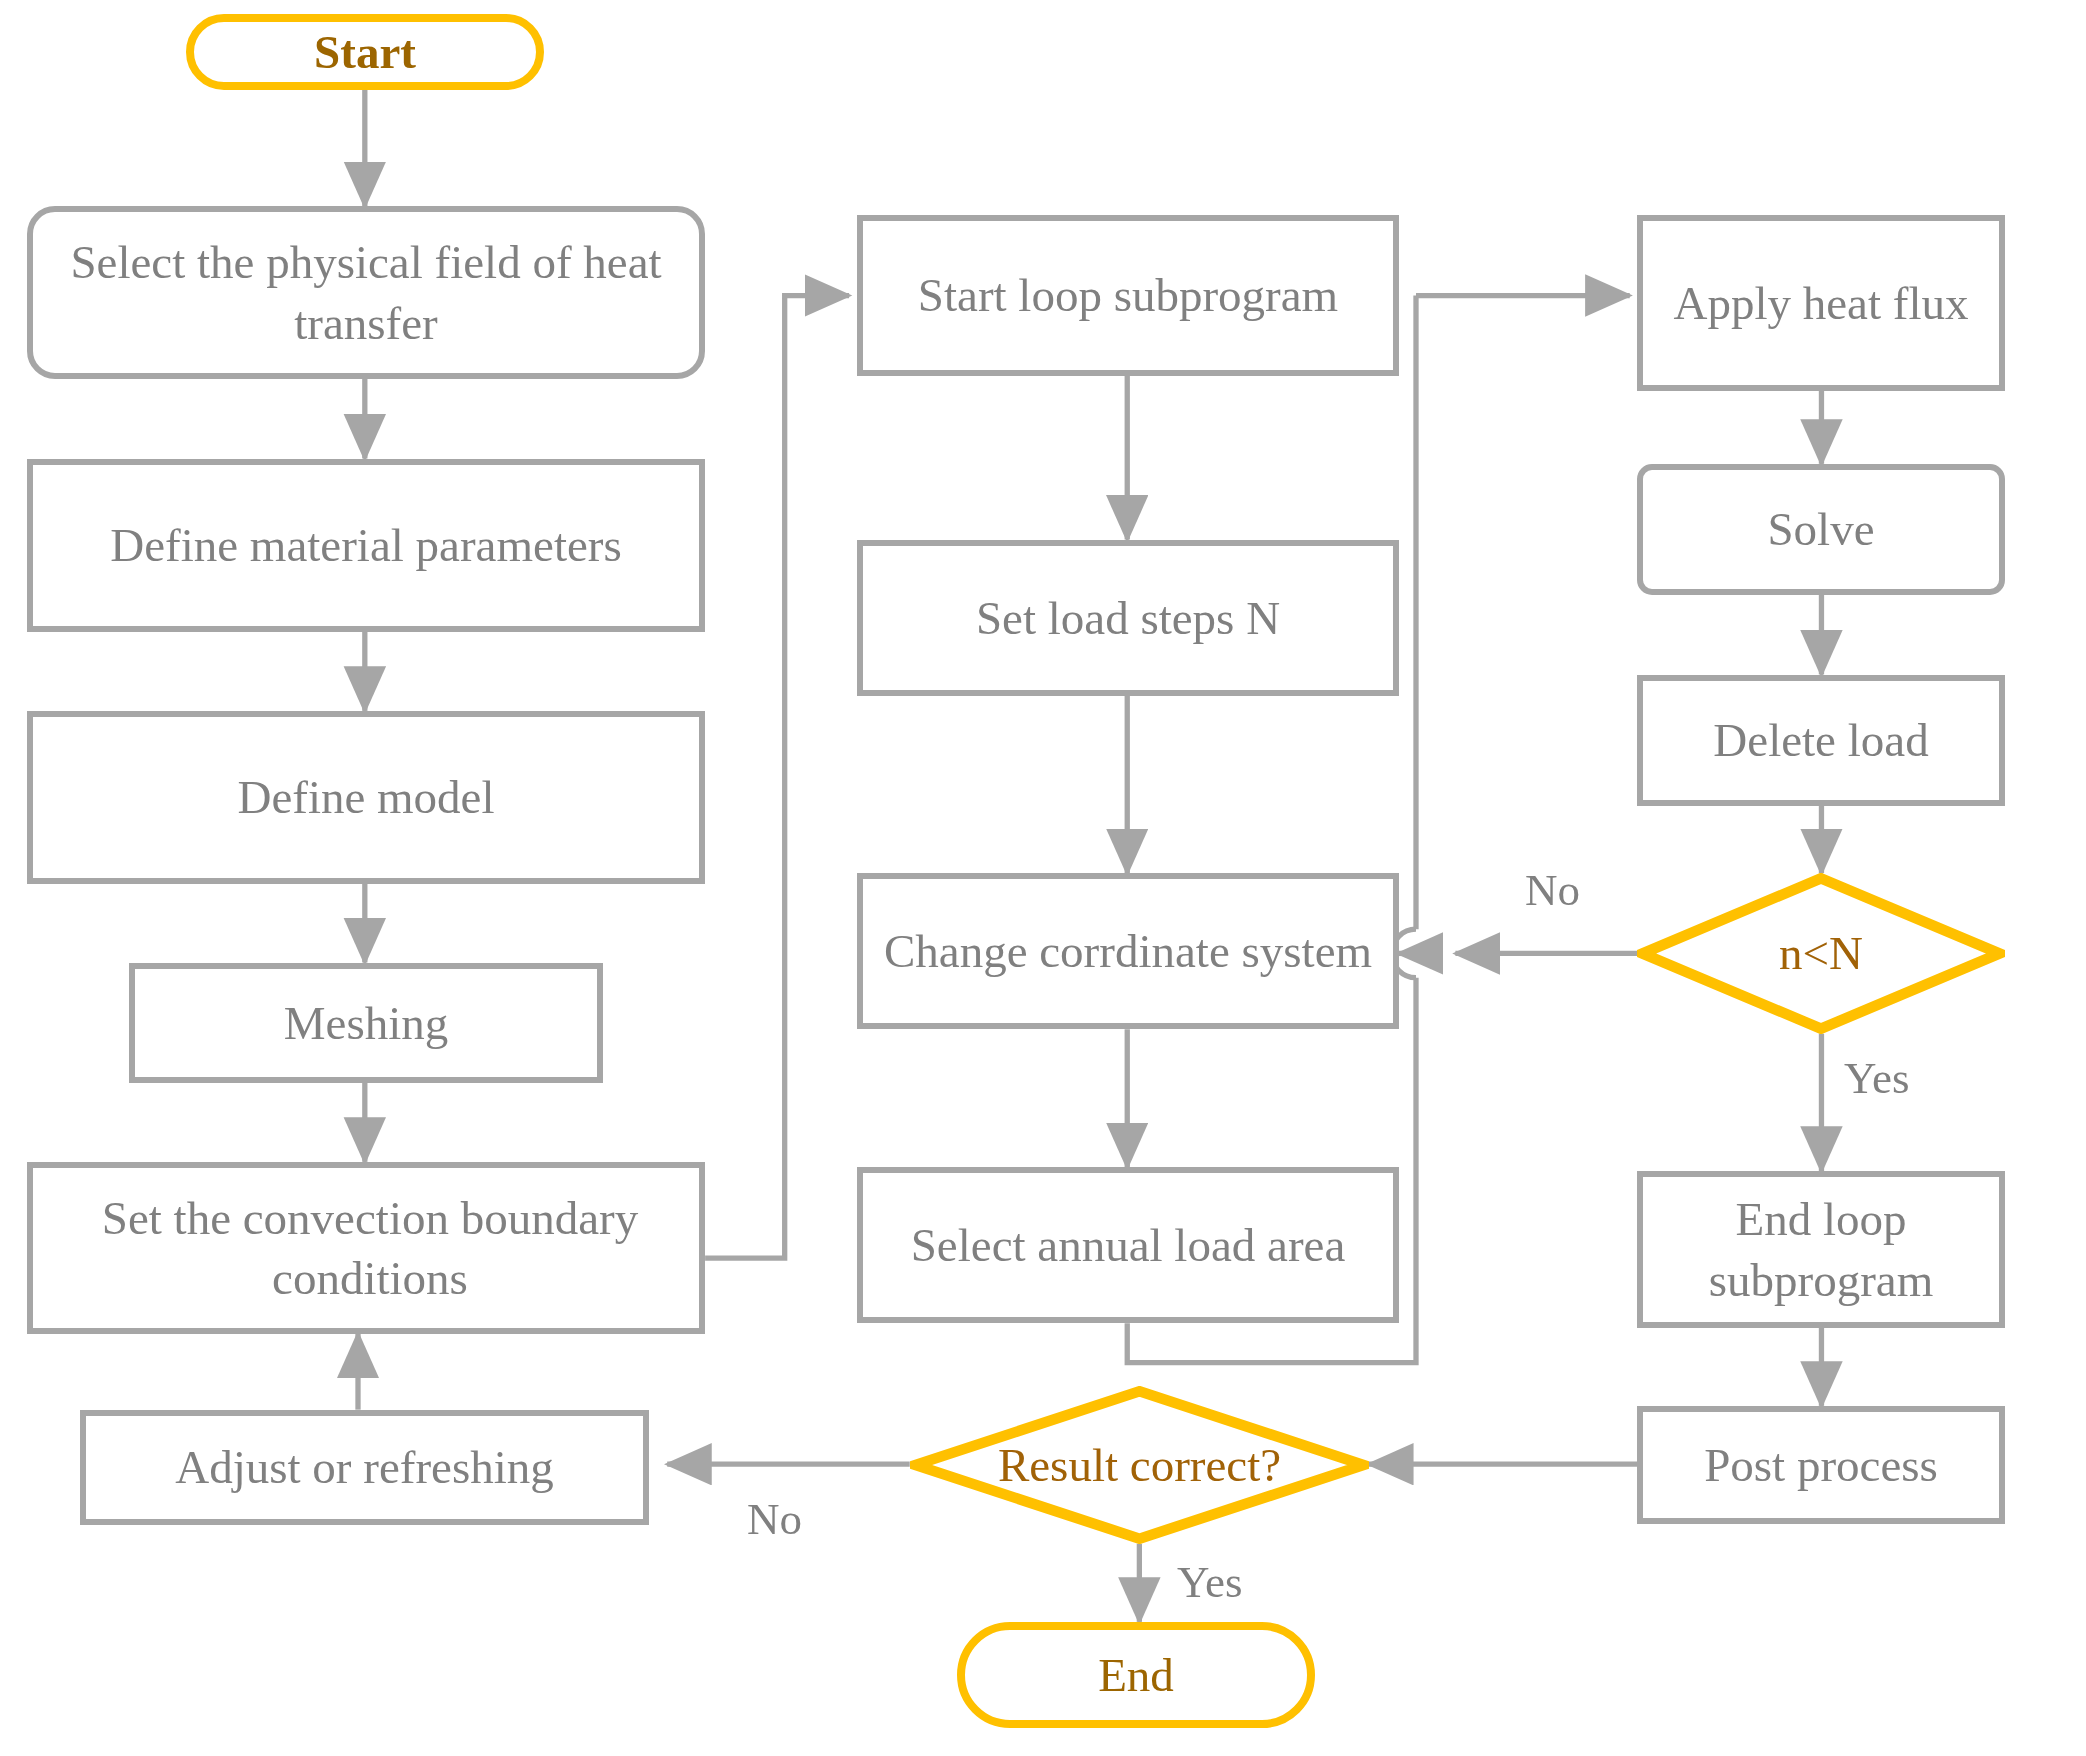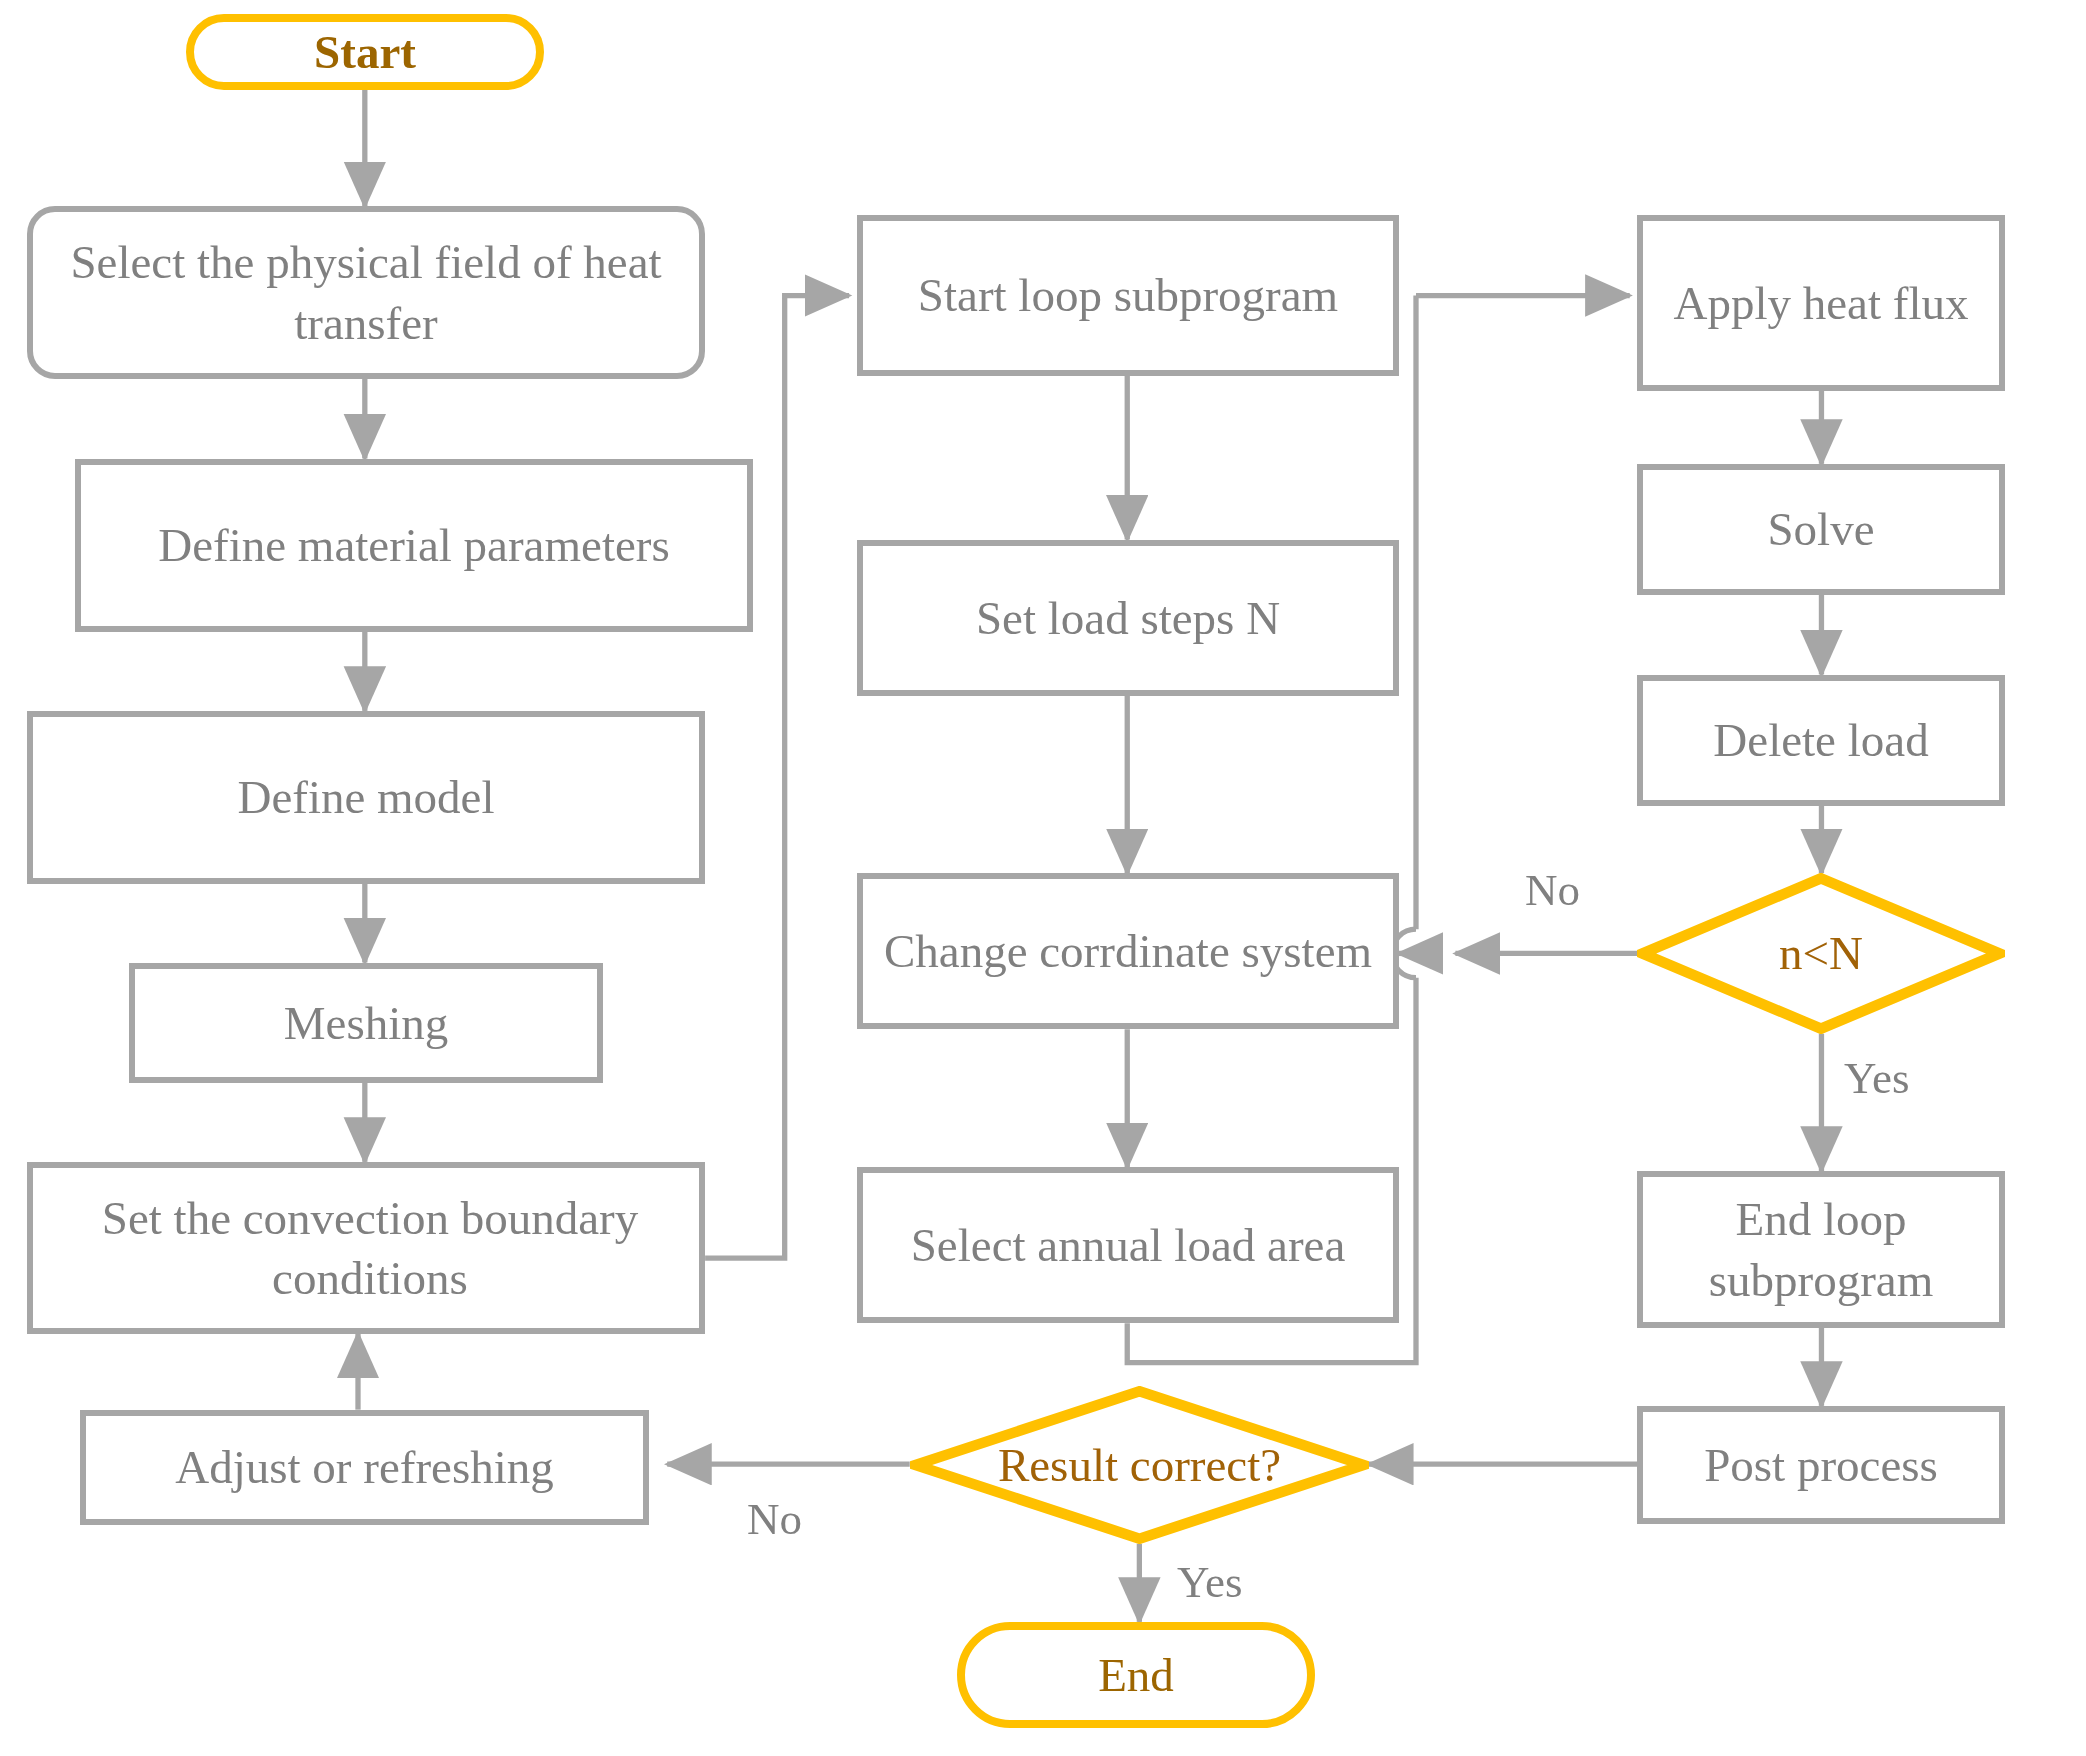--- a/index.html
+++ b/index.html
@@ -86,21 +86,21 @@
   </svg>
 
   <div class="node term" style="left:186px;top:13.6px;width:358px;height:76px;">
     <span>Start</span>
   </div>
 
   <div class="node proc" style="left:27px;top:206px;width:678px;height:173px;border-radius:28px;">
     <span>Select the physical field of heat transfer</span>
   </div>
 
-  <div class="node proc" style="left:27px;top:459px;width:678px;height:173px;margin-left:48px;">
+  <div class="node proc" style="left:27px;top:459px;width:678px;height:173px;">
     <span>Define material parameters</span>
   </div>
 
   <div class="node proc" style="left:27px;top:711px;width:678px;height:173px;">
     <span>Define model</span>
   </div>
 
   <div class="node proc" style="left:129px;top:963px;width:474px;height:120px;">
     <span>Meshing</span>
   </div>
@@ -126,21 +126,21 @@
   </div>
 
   <div class="node proc" style="left:857px;top:1167px;width:542px;height:156px;">
     <span>Select annual load area</span>
   </div>
 
   <div class="node proc" style="left:1637px;top:215px;width:368px;height:176px;">
     <span>Apply heat flux</span>
   </div>
 
-  <div class="node proc" style="left:1637px;top:464px;width:368px;height:131px;">
+  <div class="node proc" style="left:1637px;top:464px;width:368px;height:131px;border-radius:15px;">
     <span>Solve</span>
   </div>
 
   <div class="node proc" style="left:1637px;top:675px;width:368px;height:131px;">
     <span>Delete load</span>
   </div>
 
   <div class="node diamond" style="left:1637px;top:873px;width:368px;height:161px;">
     <svg viewBox="0 0 485 212" preserveAspectRatio="none">
       <polygon points="242.5,7 478,106 242.5,205 7,106" fill="#fff" stroke="#ffc000" stroke-width="14"></polygon>

